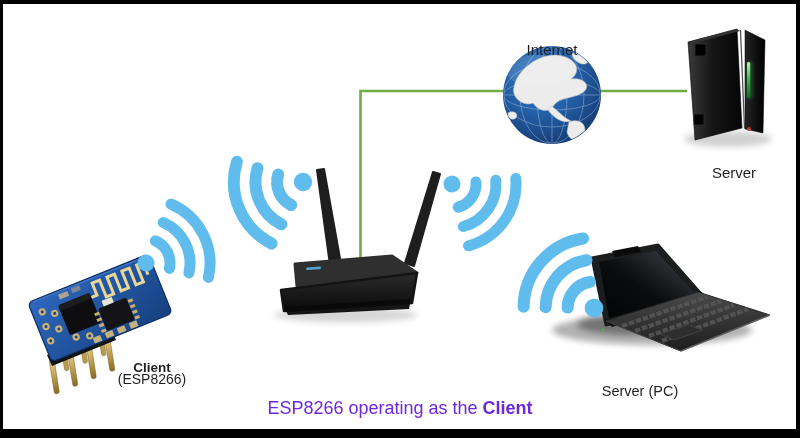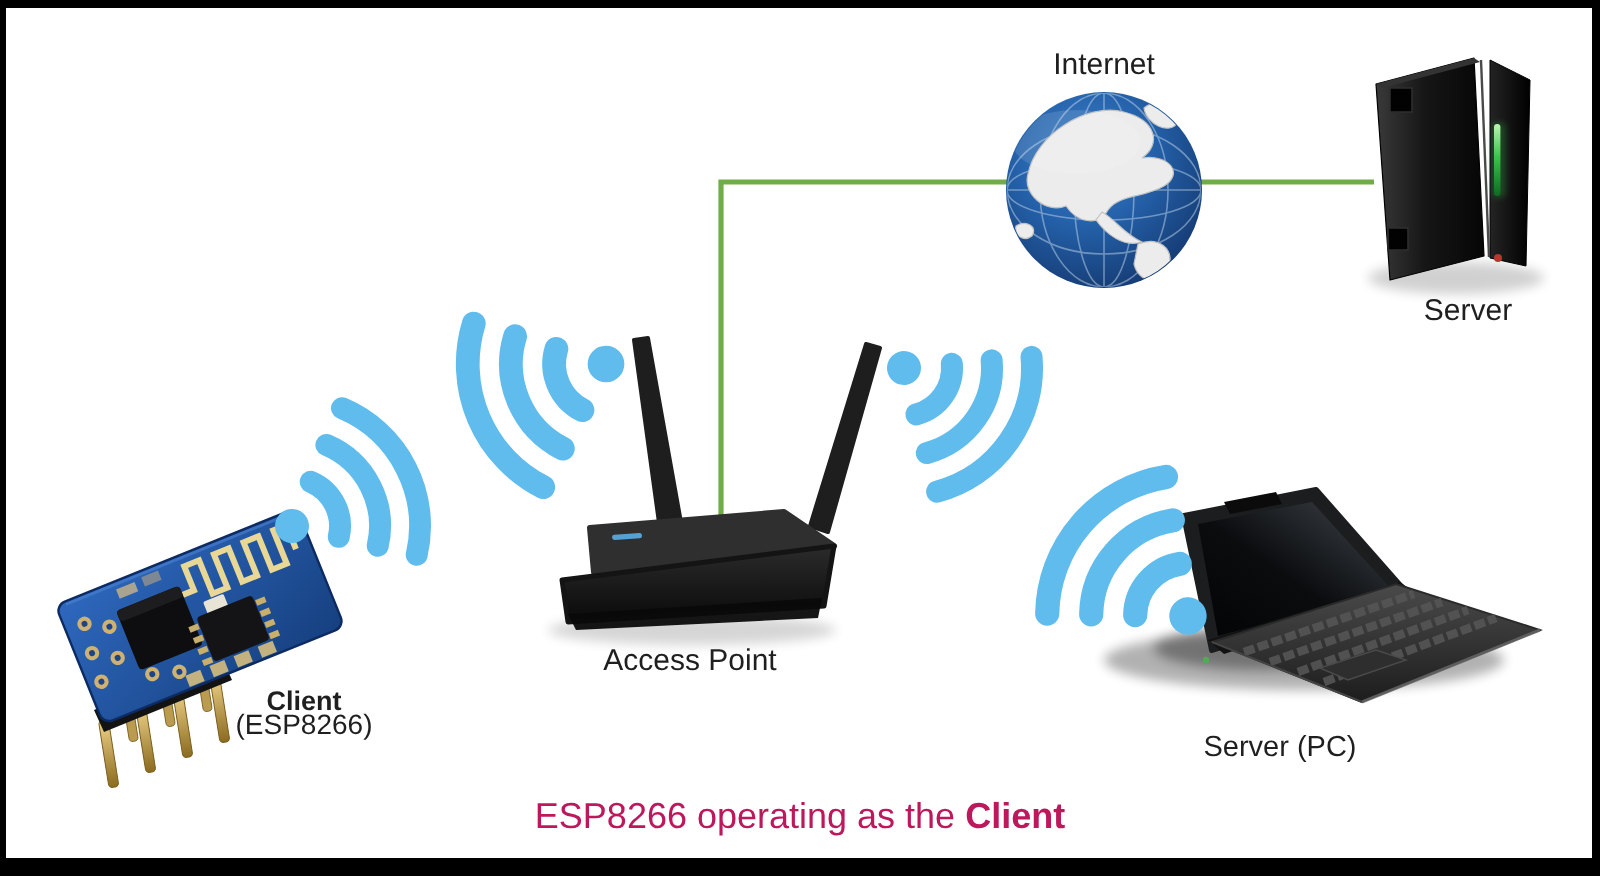--- a/index.html
+++ b/index.html
@@ -9,31 +9,31 @@
     overflow:hidden; font-family:"Liberation Sans", sans-serif;
   }
   .frame {
     position:absolute; inset:0; box-sizing:border-box;
     border:solid #000; border-width:4px 4px 9px 3px;
     pointer-events:none; z-index:20;
   }
   svg.art { position:absolute; left:0; top:0; z-index:1; }
   .lbl {
     position:absolute; transform:translateX(-50%);
-    color:var(--ink); white-space:nowrap; line-height:1.15; z-index:5;
+    color:var(--ink); white-space:nowrap; line-height:1.15; z-index:5;margin-top:17px;
   }
   .lbl-internet { left:552px; top:24px;  font-size:15px; }
   .lbl-server   { left:734px; top:147px; font-size:15px;text-align:right; }
   .lbl-ap       { left:345px; top:322px; font-size:15px; }
   .lbl-client   { left:152px; top:343px; font-size:13.5px; font-weight:bold; }
   .lbl-client-sub { left:152px; top:354px; font-size:14px; }
   .lbl-pc       { left:640px; top:366px; font-size:14.5px; }
   .caption {
     position:absolute; left:400px; top:398px; transform:translateX(-50%);
-    font-size:18px; color:#be185d; white-space:nowrap; z-index:5;
+    font-size:18px; color:#6d28d9; white-space:nowrap; z-index:5;
   }
   .caption b { font-weight:bold; }
 </style>
 </head>
 <body>
 
 <div class="stage">
 
   <svg class="art" width="800" height="438" viewBox="0 0 800 438">
     <defs>
@@ -232,21 +232,20 @@
     </g>
 
     <use href="#wifi" transform="translate(146,263) rotate(-27)"></use>
     <use href="#wifi" transform="translate(303,182) rotate(157) scale(1.08)"></use>
     <use href="#wifi" transform="translate(452,184) rotate(35)"></use>
     <use href="#wifi" transform="translate(594,308) rotate(-139) scale(1.1)"></use>
   </svg>
 
   <div class="lbl lbl-internet">Internet</div>
   <div class="lbl lbl-server">Server</div>
-  <div class="lbl lbl-ap">Access Point</div>
   <div class="lbl lbl-client">Client</div>
   <div class="lbl lbl-client-sub">(ESP8266)</div>
   <div class="lbl lbl-pc">Server (PC)</div>
 
   <div class="caption"><span>ESP8266 operating as the </span><b>Client</b></div>
 
   <div class="frame"></div>
 </div>
 
 </body></html>

